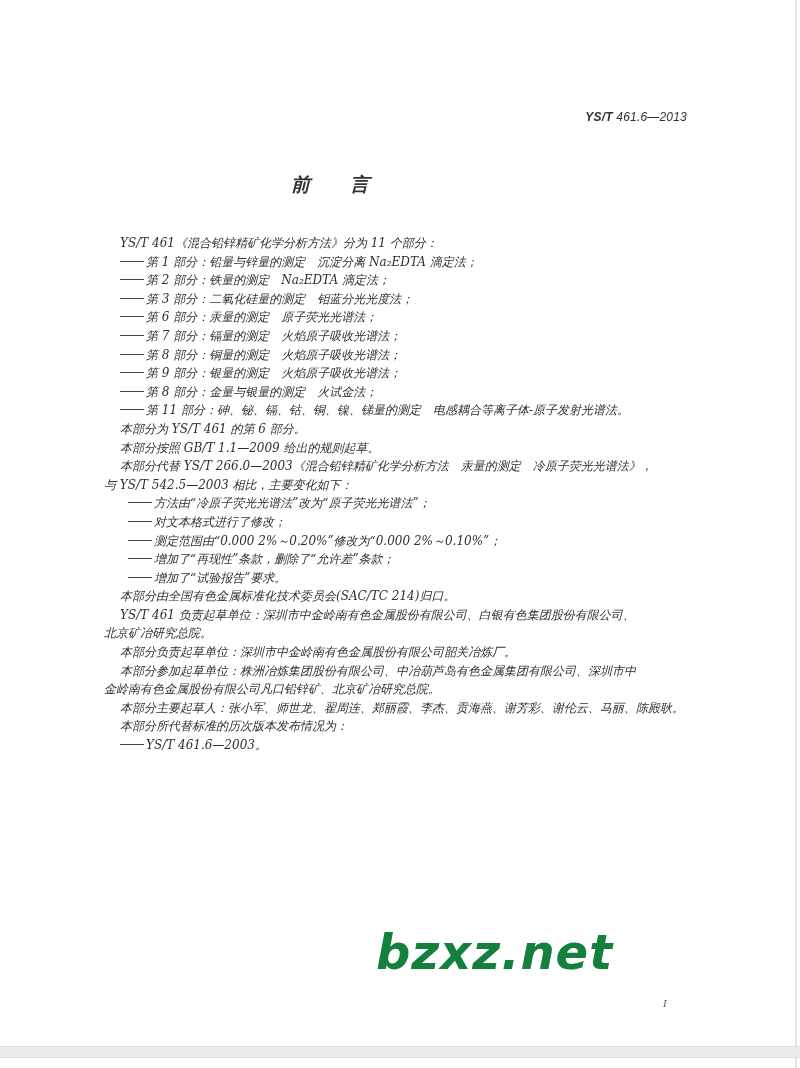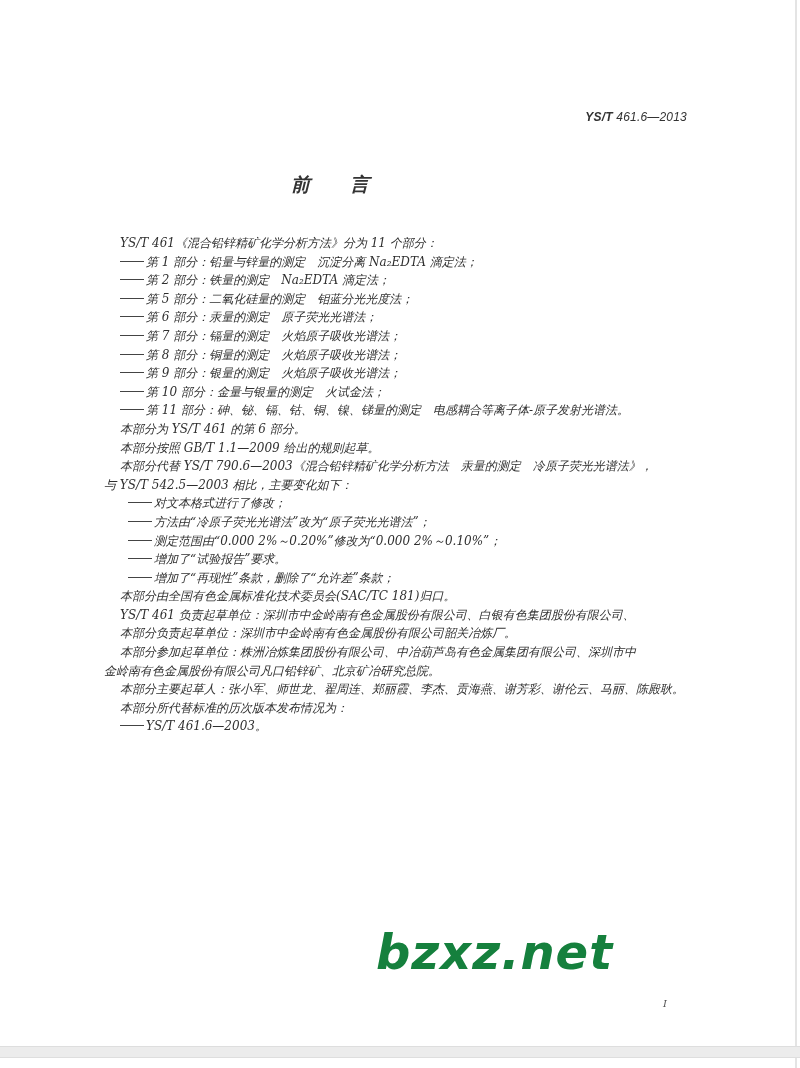--- a/index.html
+++ b/index.html
@@ -123,41 +123,42 @@
     <span class="num">461.6—2013</span>
   </div>
 
   <div class="title">前言</div>
 
   <div class="body-text">
     <div class="line indent-1">YS/T 461《混合铅锌精矿化学分析方法》分为 11 个部分：</div>
 
     <div class="line indent-1"><span class="dash"></span><span>第 1 部分：铅量与锌量的测定　沉淀分离 Na₂EDTA 滴定法；</span></div>
     <div class="line indent-1"><span class="dash"></span><span>第 2 部分：铁量的测定　Na₂EDTA 滴定法；</span></div>
-    <div class="line indent-1"><span class="dash"></span><span>第 5 部分：二氧化硅量的测定　钼蓝分光光度法；</span></div>
+    <div class="line indent-1"><span class="dash"></span><span>第 3 部分：二氧化硅量的测定　钼蓝分光光度法；</span></div>
     <div class="line indent-1"><span class="dash"></span><span>第 6 部分：汞量的测定　原子荧光光谱法；</span></div>
     <div class="line indent-1"><span class="dash"></span><span>第 7 部分：镉量的测定　火焰原子吸收光谱法；</span></div>
     <div class="line indent-1"><span class="dash"></span><span>第 8 部分：铜量的测定　火焰原子吸收光谱法；</span></div>
     <div class="line indent-1"><span class="dash"></span><span>第 9 部分：银量的测定　火焰原子吸收光谱法；</span></div>
-    <div class="line indent-1"><span class="dash"></span><span>第 10 部分：金量与银量的测定　火试金法；</span></div>
+    <div class="line indent-1"><span class="dash"></span><span>第 8 部分：金量与银量的测定　火试金法；</span></div>
     <div class="line indent-1"><span class="dash"></span><span>第 11 部分：砷、铋、镉、钴、铜、镍、锑量的测定　电感耦合等离子体-原子发射光谱法。</span></div>
 
     <div class="line indent-1">本部分为 YS/T 461 的第 6 部分。</div>
     <div class="line indent-1">本部分按照 GB/T 1.1—2009 给出的规则起草。</div>
-    <div class="line indent-1">本部分代替 YS/T 790.6—2003《混合铅锌精矿化学分析方法　汞量的测定　冷原子荧光光谱法》，</div>
+    <div class="line indent-1">本部分代替 YS/T 266.0—2003《混合铅锌精矿化学分析方法　汞量的测定　冷原子荧光光谱法》，</div>
     <div class="line flush">与 YS/T 542.5—2003 相比，主要变化如下：</div>
 
+    <div class="line indent-2"><span class="dash"></span><span>方法由“冷原子荧光光谱法”改为“原子荧光光谱法”；</span></div>
     <div class="line indent-2"><span class="dash"></span><span>对文本格式进行了修改；</span></div>
-    <div class="line indent-2"><span class="dash"></span><span>方法由“冷原子荧光光谱法”改为“原子荧光光谱法”；</span></div>
     <div class="line indent-2"><span class="dash"></span><span>测定范围由“0.000 2%～0.20%”修改为“0.000 2%～0.10%”；</span></div>
+    <div class="line indent-2"><span class="dash"></span><span>增加了“再现性”条款，删除了“允许差”条款；</span></div>
     <div class="line indent-2"><span class="dash"></span><span>增加了“试验报告”要求。</span></div>
-    <div class="line indent-2"><span class="dash"></span><span>增加了“再现性”条款，删除了“允许差”条款；</span></div>
 
-    <div class="line indent-1">本部分由全国有色金属标准化技术委员会(SAC/TC 181)归口。</div>
+    <div class="line indent-1">本部分由全国有色金属标准化技术委员会(SAC/TC 214)归口。</div>
     <div class="line indent-1">YS/T 461 负责起草单位：深圳市中金岭南有色金属股份有限公司、白银有色集团股份有限公司、</div>
+    <div class="line flush">北京矿冶研究总院。</div>
     <div class="line indent-1">本部分负责起草单位：深圳市中金岭南有色金属股份有限公司韶关冶炼厂。</div>
     <div class="line indent-1">本部分参加起草单位：株洲冶炼集团股份有限公司、中冶葫芦岛有色金属集团有限公司、深圳市中</div>
     <div class="line flush">金岭南有色金属股份有限公司凡口铅锌矿、北京矿冶研究总院。</div>
     <div class="line indent-1">本部分主要起草人：张小军、师世龙、翟周连、郑丽霞、李杰、贡海燕、谢芳彩、谢伦云、马丽、陈殿耿。</div>
     <div class="line indent-1">本部分所代替标准的历次版本发布情况为：</div>
     <div class="line indent-1"><span class="dash"></span><span>YS/T 461.6—2003。</span></div>
   </div>
 
   <div class="watermark">bzxz.net</div>
 

